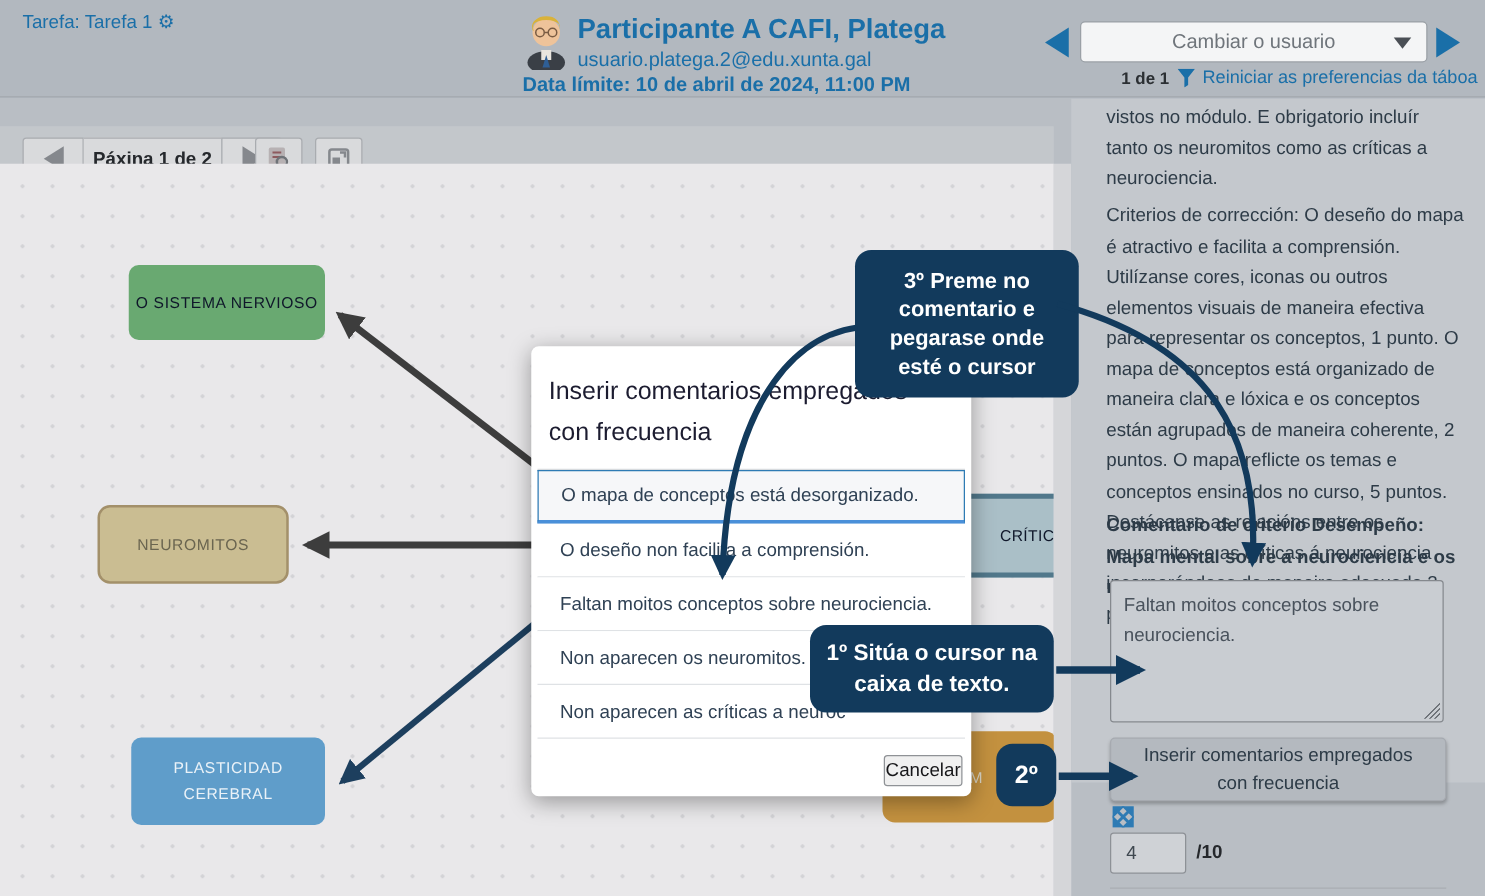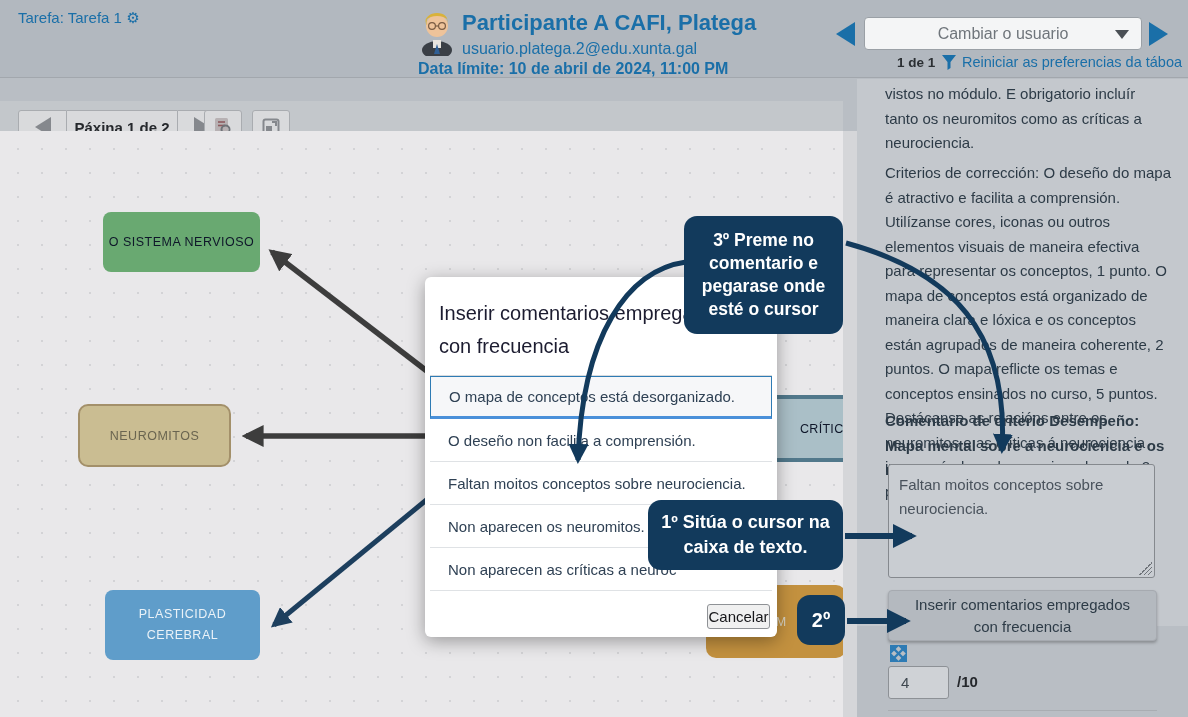--- a/index.html
+++ b/index.html
@@ -59,21 +59,21 @@
   
   .modal { position:absolute; left:425px; top:277px; width:352px; height:360px; background:#ffffff; border-radius:6px; box-shadow:0 4px 18px rgba(0,0,0,.35); z-index:20; }
   .modal-title { padding:20px 16px 14px 14px; font-size:20px; line-height:33px; color:#1c1c30; }
   .modal-list { position:absolute; left:5px; top:98px; width:342px; border-top:1px solid #d8dbde; }
   .m-item { height:43px; background:#ffffff; border-bottom:1px solid #dfe2e5; display:flex; align-items:center; padding-left:18px; font-size:15px; color:#2f4154; cursor:pointer; }
   .m-item.selected { background:#f6f7f9; border:1px solid #2e7bb4; border-bottom:3px solid #4a90d9; }
   .cancel-btn { position:absolute; right:7px; bottom:8px; width:63px; height:25px; background:#f0f0f0; border:1px solid #8f9296; border-radius:3px; font-size:15px; color:#17171a; display:flex; align-items:center; justify-content:center; cursor:pointer; font-family:"Liberation Sans",sans-serif; }
 
   
   .callout { position:absolute; background:#123a5c; color:#ffffff; font-weight:bold; text-align:center; border-radius:13px; z-index:30; display:flex; align-items:center; justify-content:center; }
-  .co-3 { left:684px; top:200px; width:159px; height:118px; font-size:17.5px; line-height:23px; padding:6px 8px;margin-top:16px; }
+  .co-3 { left:684px; top:200px; width:179px; height:118px; font-size:17.5px; line-height:23px; padding:6px 8px; }
   .co-1 { left:648px; top:500px; width:195px; height:70px; font-size:18px; line-height:25px; padding:4px 10px; }
   .co-2 { left:797px; top:595px; width:48px; height:50px; font-size:20px; }
 
   
   .gap-strip { position:absolute; left:843px; top:131px; width:14px; height:586px; background:#d5d6d9; }
   .sidebar { position:absolute; left:857px; top:79px; width:331px; height:547px; background:#c4c8cd; }
   .sb-text { position:absolute; left:28px; width:287px; font-size:15px; line-height:24.5px; color:#2d3b47; }
   .sb-p1 { top:3px; }
   .sb-p2 { top:82px; }
   .sb-h  { top:330px; font-weight:bold; }

